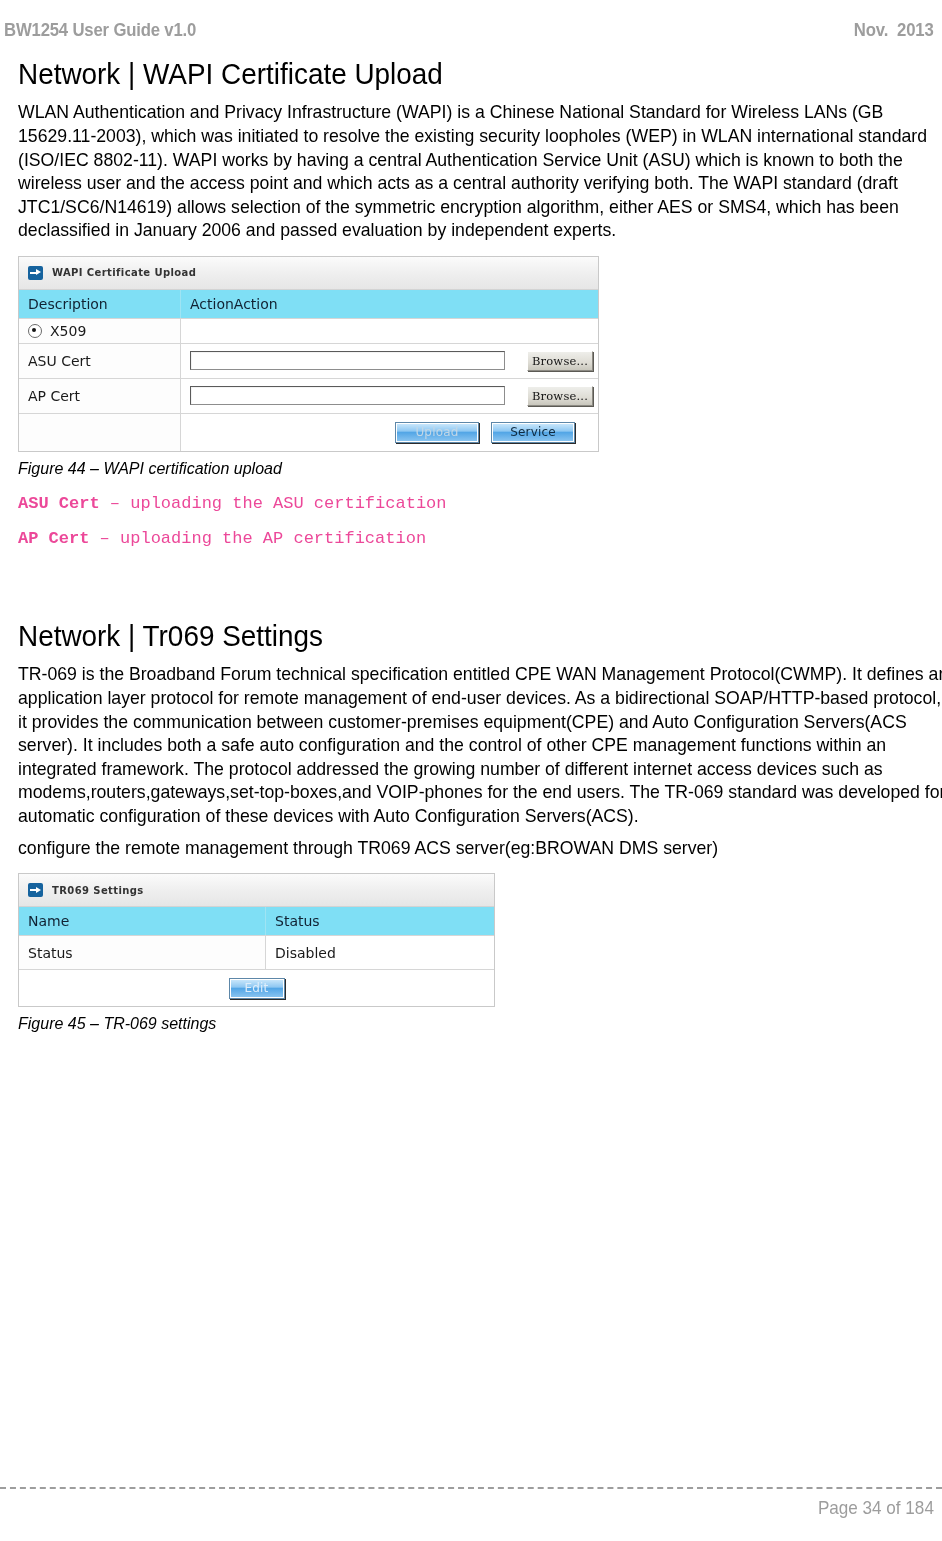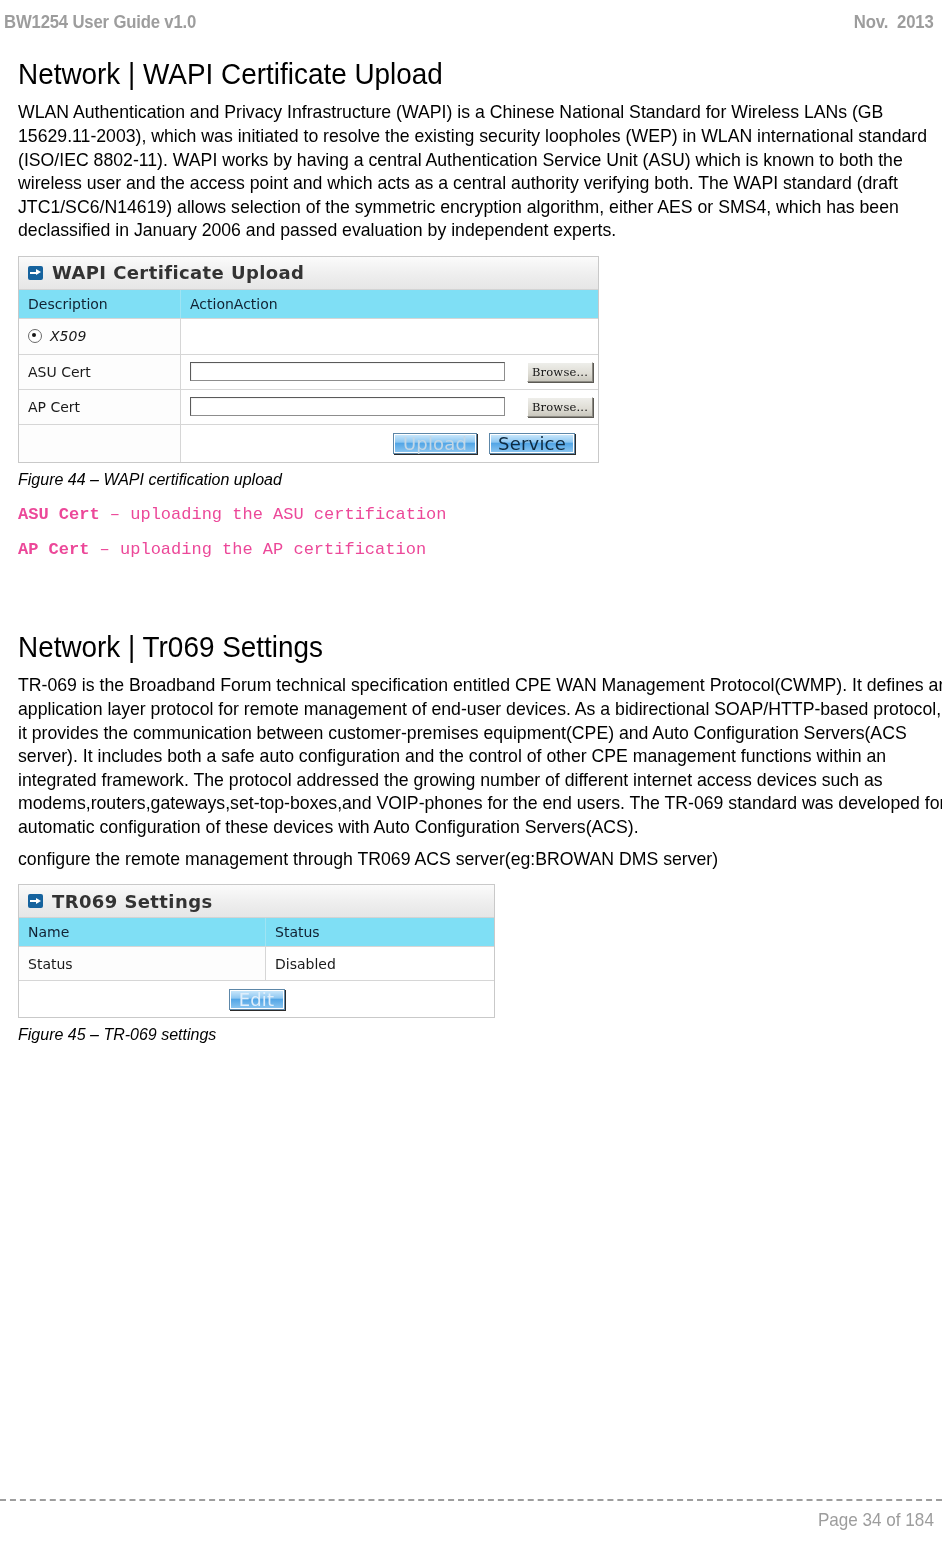--- a/index.html
+++ b/index.html
@@ -12,21 +12,21 @@
     height: 1541px;
     position: relative;
     font-family: "Liberation Sans", sans-serif;
     color: #000000;
     overflow: hidden;
   }
 
   
   .page-header {
     position: absolute;
-    top: 8px;
+    top: 16px;
     left: 0;
     width: 942px;
     height: 36px;
     display: flex;
     align-items: flex-start;
     justify-content: space-between;
     box-sizing: border-box;
     padding: 3px 8px 0 4px;
   }
   .hdr-text {
@@ -152,21 +152,21 @@
     position: absolute;
     left: 8px;
     top: 3.5px;
     width: 0;
     height: 0;
     border-left: 5px solid #ffffff;
     border-top: 3.5px solid transparent;
     border-bottom: 3.5px solid transparent;
   }
   .tb-title {
-    font-size: 18px;
+    font-size: 10px;
     font-weight: bold;
     color: #333333;
     letter-spacing: 0.4px;
   }
 
   .ui-row {
     display: flex;
     border-bottom: 1px solid #d6d6d6;
     box-sizing: border-box;
   }
@@ -182,21 +182,21 @@
     color: #1a1a1a;
     display: flex;
     align-items: center;
   }
 
   
   .wapi .c1 { width: 162px; flex: 0 0 162px; border-right: 1px solid #d6d6d6; background: #fdfdfd; }
   .wapi .c2 { flex: 1 1 auto; }
   .wapi .ui-row.head .c1,
   .wapi .ui-row.head .c2 { background: transparent; border-right-color: #9fe4f3; }
-  .wapi .r-x509 { height: 36px; font-style: italic; }
+  .wapi .r-x509 { height: 25px; }
   .wapi .r-cert { height: 35px; }
   .wapi .r-actions { height: 37px; }
 
   
   .tr069 .c1 { width: 247px; flex: 0 0 247px; border-right: 1px solid #d6d6d6; background: #fdfdfd; }
   .tr069 .c2 { flex: 1 1 auto; }
   .tr069 .ui-row.head .c1 { background: transparent; border-right-color: #9fe4f3; }
   .tr069 .ui-row.head .c2 { background: transparent; }
   .tr069 .r-data { height: 34px; }
   .tr069 .r-actions { height: 36px; justify-content: center; }
@@ -271,38 +271,38 @@
     box-sizing: border-box;
   }
   .btn-blue {
     height: 21px;
     min-width: 84px;
     padding: 0 8px;
     box-sizing: border-box;
     background: linear-gradient(to bottom, #cfeafc 0%, #8fc8f2 42%, #53a6e6 50%, #8ec7f1 100%);
     border: 1px solid #5d87a8;
     box-shadow: 1px 1px 0 #2b2b2b, inset 0 0 0 1px #ffffff;
-    font-size: 18px;
+    font-size: 12px;
     color: #0e2a40;
     display: flex;
     align-items: center;
     justify-content: center;
     letter-spacing: 0.2px;
   }
   .btn-blue.muted { color: #c3d7e6; }
   .btn-blue.edit {
     min-width: 56px;
     color: #dfeefb;
   }
 
   
   .page-footer {
     position: absolute;
     left: 0;
-    bottom: 0;
+    bottom: 12px;
     width: 942px;
     height: 70px;
   }
   .footer-rule {
     position: absolute;
     left: 0;
     top: 28px;
     width: 942px;
     border-top: 2px dashed #9d9d9d;
   }

